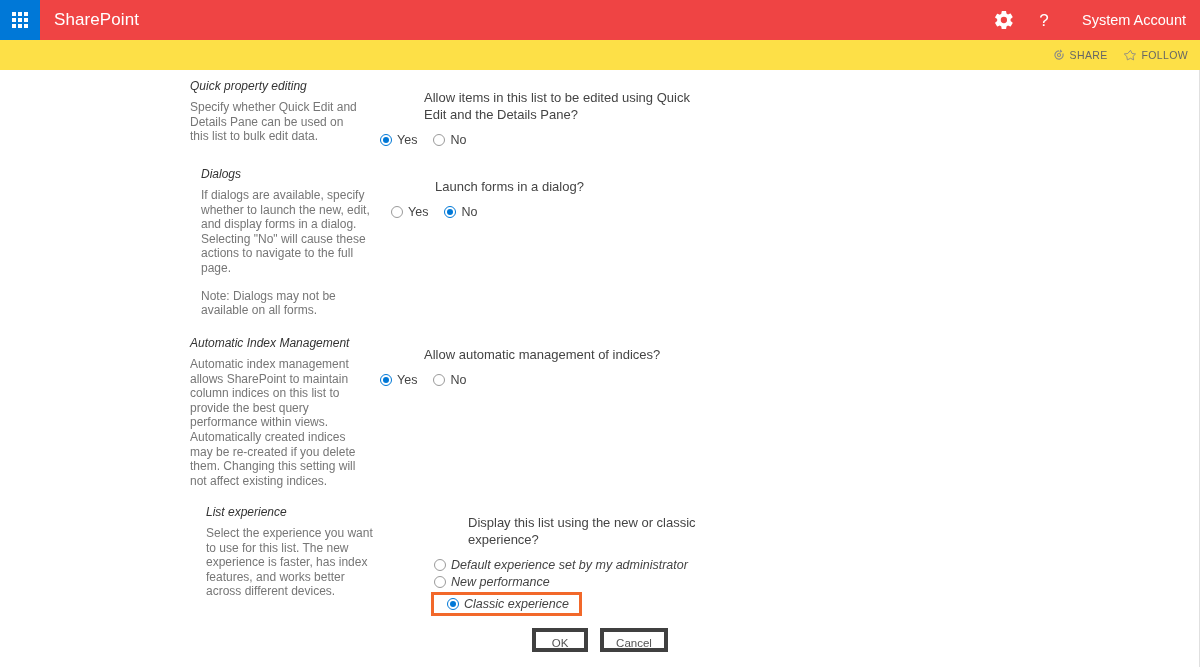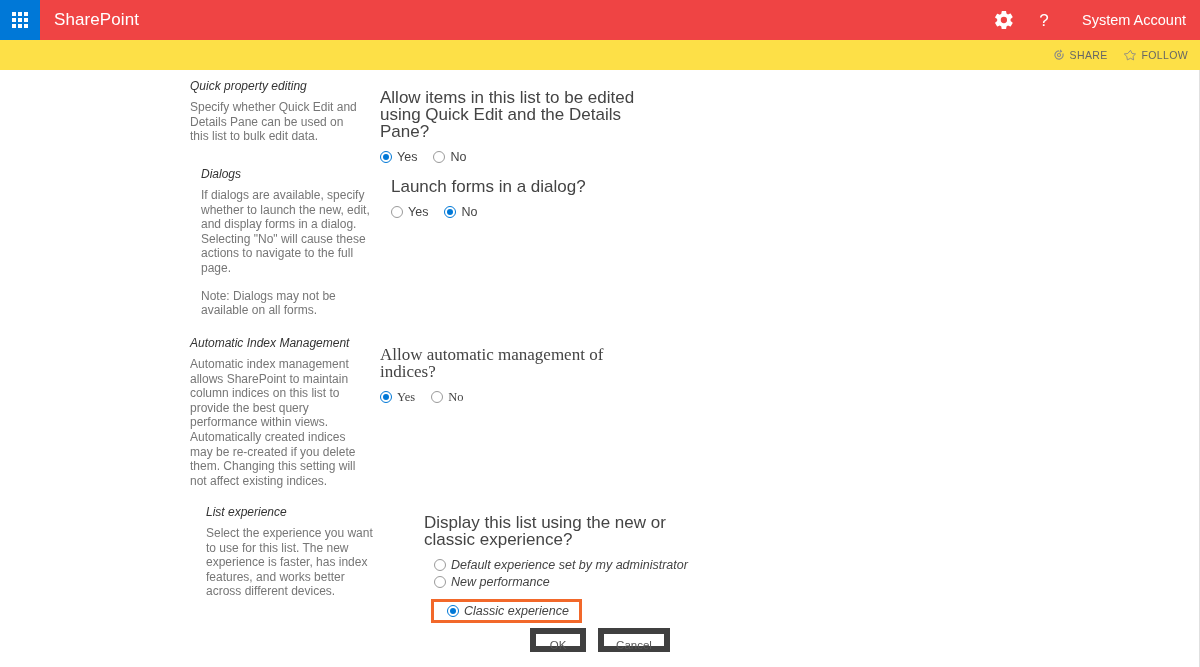--- a/index.html
+++ b/index.html
@@ -102,24 +102,25 @@
   .setting-text {
     color: #767676;
     font-size: 12px;
     line-height: 14.6px;
   }
   .setting-text + .setting-text { margin-top: 13px; }
 
   .setting-control { flex: 1; padding-left: 0; }
   .control-question {
     color: #444444;
-    font-size: 17px;
+    font-size: 13px;
     line-height: 17px;
     max-width: 280px;
     margin-bottom: 9px;
+    margin-left: 44px;
   }
 
   .radio-group { display: flex; align-items: center; }
   .radio-group.stacked { display: block; }
 
   .radio-opt {
     display: inline-flex;
     align-items: center;
     cursor: pointer;
     white-space: nowrap;
@@ -154,48 +155,48 @@
     line-height: 16px;
     margin-left: 5px;
   }
 
   .highlight-box {
     display: inline-flex;
     align-items: flex-end;
     border: 3px solid #f2682a;
     padding: 1px 10px 1px 3px;
     margin-left: 7px;
-    margin-top: 9px;
+    margin-top: 2px;
   }
   .highlight-box .radio-opt { margin: 0; }
 
   
   #row-quick-property  { position: absolute; top: 8px;   left: 0; width: 1200px; }
   #row-dialogs         { position: absolute; top: 96px;  left: 11px; width: 1200px; }
   #row-auto-index      { position: absolute; top: 265px; left: 0; width: 1200px; }
   #row-list-experience { position: absolute; top: 434px; left: 16px; width: 1200px; gap: 28px; }
 
   #row-quick-property  .setting-control { margin-top: 11px; }
   #row-dialogs         .setting-control { margin-top: 12px; }
-  #row-auto-index      .setting-control { margin-top: 11px; font-family: Liberation Serif, serif; }
+  #row-auto-index      .setting-control { margin-top: 11px; }
   #row-list-experience .setting-control { margin-top: 10px; }
 
   
   #form-buttons {
     position: absolute;
     top: 558px; left: 0;
     width: 1200px;
     display: flex; align-items: center; justify-content: center;
   }
   .form-btn {
     min-width: 56px;
     height: 24px;
     padding: 0 12px;
     background: #ffffff;
-    border: 6px solid #404040;
+    border: 4px solid #404040;
     color: #555555;
     font-family: "Liberation Sans", sans-serif;
     font-size: 11.5px;
     line-height: 22px;
     text-align: center;
     cursor: pointer;
   }
   .form-btn + .form-btn { margin-left: 12px; }
 </style>
 </head>

